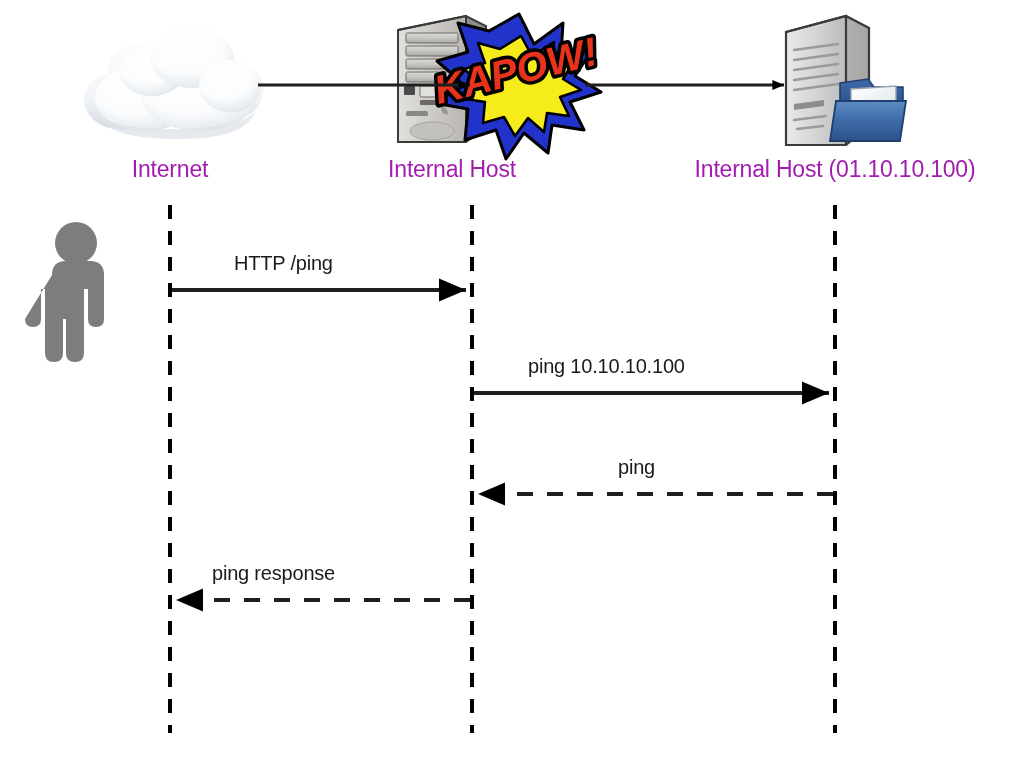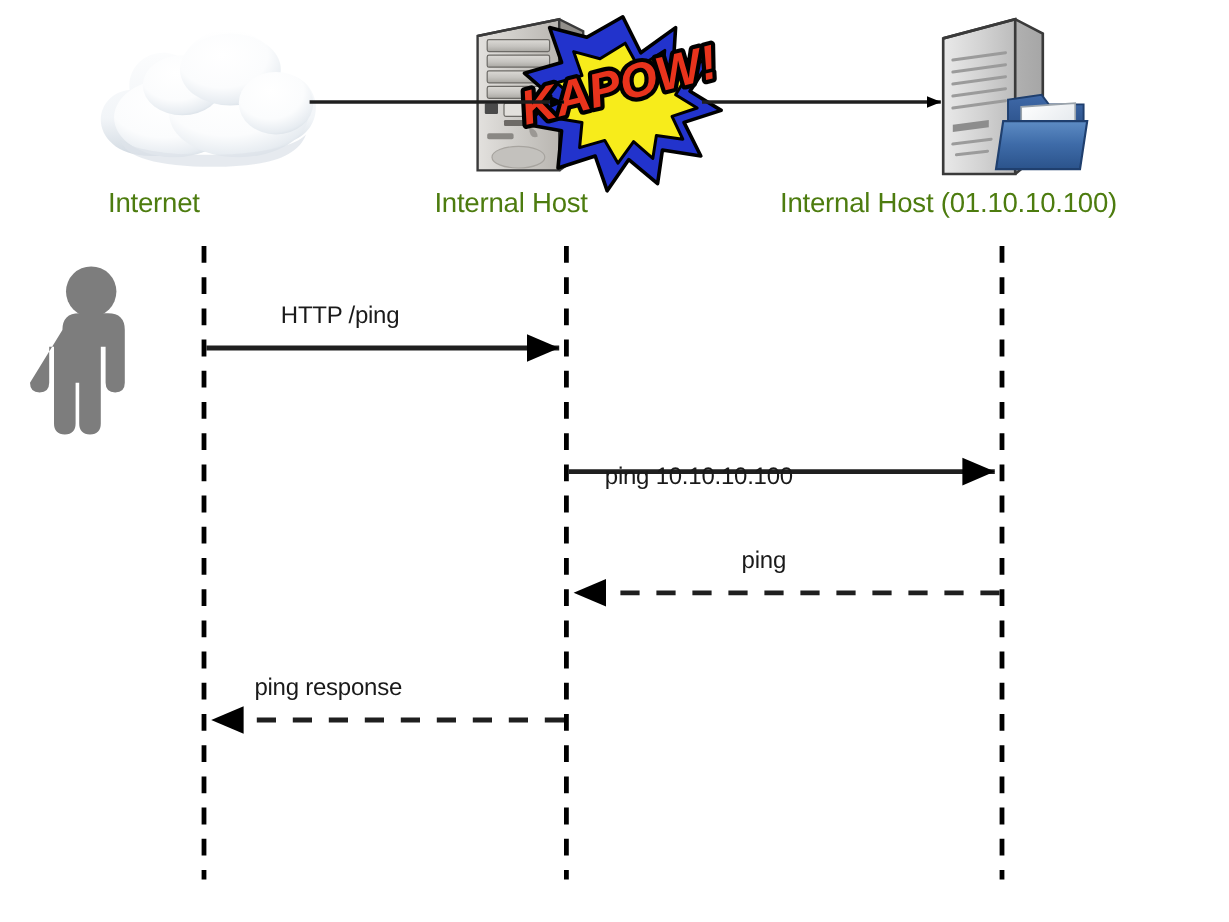--- a/index.html
+++ b/index.html
@@ -18,23 +18,23 @@
     position: absolute;
     left: 0;
     top: 0;
     width: 1024px;
     height: 768px;
   }
   .node-label {
     position: absolute;
     font-family: "Liberation Sans", sans-serif;
     font-size: 23px;
-    color: #4d7c0f;
+    color: #a21caf;
     white-space: nowrap;
-    text-align: left;
+    text-align: center;
     letter-spacing: -0.2px;
   }
   .msg-label {
     position: absolute;
     font-family: "Liberation Sans", sans-serif;
     font-size: 20px;
     color: #1a1a1a;
     white-space: nowrap;
     letter-spacing: -0.2px;
   }
@@ -195,17 +195,17 @@
 </svg>
 
 <div class="node-label" style="left:90px; top:156px; width:160px;">Internet</div>
 
 <div class="node-label" style="left:362px; top:156px; width:180px;">Internal Host</div>
 
 <div class="node-label" style="left:650px; top:156px; width:370px;">Internal Host (01.10.10.100)</div>
 
 <div class="msg-label" style="left:234px; top:252px;">HTTP /ping</div>
 
-<div class="msg-label" style="left:504px; top:355px;margin-top:31px;">ping 10.10.10.100</div>
+<div class="msg-label" style="left:528px; top:355px;">ping 10.10.10.100</div>
 
 <div class="msg-label" style="left:618px; top:456px;">ping</div>
 
 <div class="msg-label" style="left:212px; top:562px;">ping response</div>
 
 </body></html>

